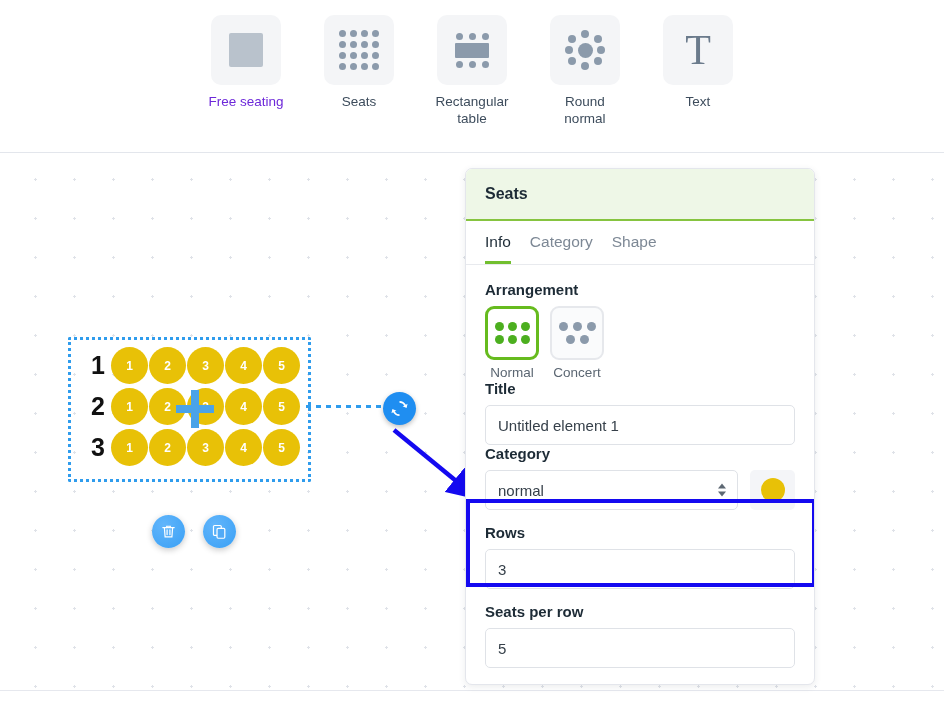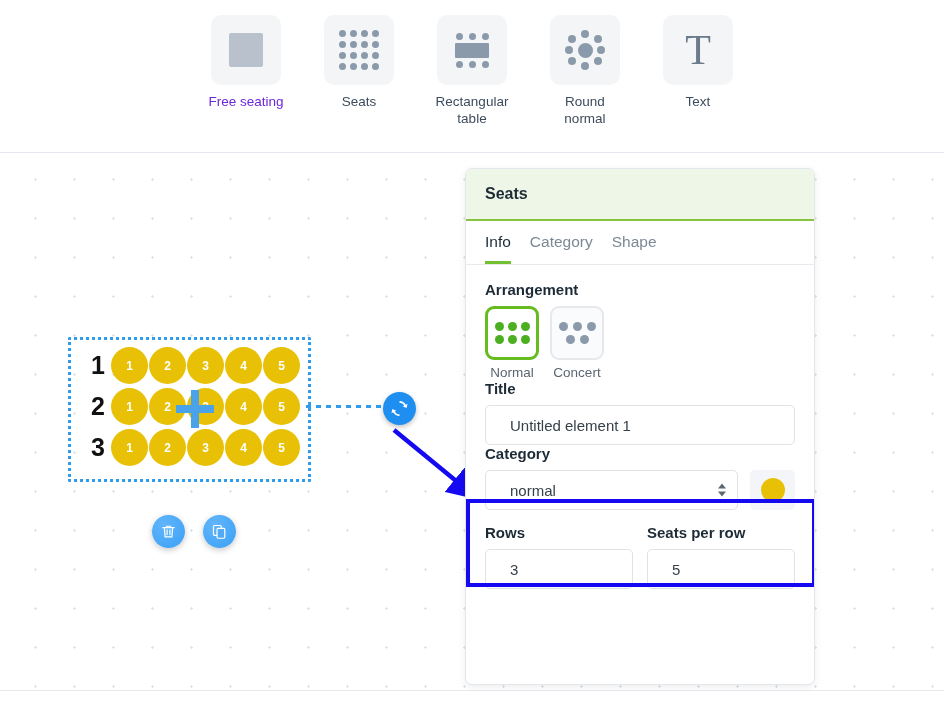--- a/index.html
+++ b/index.html
@@ -126,42 +126,42 @@
   .arr-tile.sel { border:3px solid #66bb1e; background:#ffffff; }
   .arr-cap { margin-top:5px; font-size:13.5px; color:#5b6672; }
   .g6 { display:grid; grid-template-columns:repeat(3,1fr); gap:4px; }
   .g6 i { display:block; width:9px; height:9px; border-radius:50%; background:#4caf1f; }
   .concert { display:flex; flex-direction:column; align-items:center; gap:4px; }
   .concert .r { display:flex; gap:5px; }
   .concert i { display:block; width:9px; height:9px; border-radius:50%; background:#8b9aab; }
 
   .txt-input {
     width:100%; height:40px; border:1px solid #dfe2e7; border-radius:5px;
-    background:#fff; padding:0 24px; font-size:15px; color:#36404a;
+    background:#fff; padding:0 12px; font-size:15px; color:#36404a;
     display:flex; align-items:center;
   }
   .sel-wrap { position:relative; flex:1; }
   .spinner { position:absolute; right:12px; top:50%; transform:translateY(-50%);
     display:flex; flex-direction:column; gap:3px; }
   .spinner span { width:0;height:0;border-left:4px solid transparent;border-right:4px solid transparent; }
   .spinner .up { border-bottom:5px solid #5d6873; }
   .spinner .dn { border-top:5px solid #5d6873; }
 
   .cat-highlight {
     position:absolute; left:0px; top:330px; width:350px; height:88px;
     border:4px solid #1409f0; background:transparent; pointer-events:none;
   }
   .cat-row { display:flex; align-items:center; gap:12px; }
   .swatch-tile {
     width:45px; height:40px; border-radius:5px; background:#f4f5f8;
     display:flex; align-items:center; justify-content:center;
   }
   .swatch-dot { width:24px; height:24px; border-radius:50%; background:#e8c107; }
 
-  .two-col { display:flex; gap:14px; }
+  .two-col { display:flex; gap:14px;flex-direction:column; }
   .two-col > div { flex:1; }
   .mt18 { margin-top:0; }
   .mt14 { margin-top:14px; }
 </style>
 </head>
 <body>
 
 <div id="app">
 
   <div class="toolbar">

